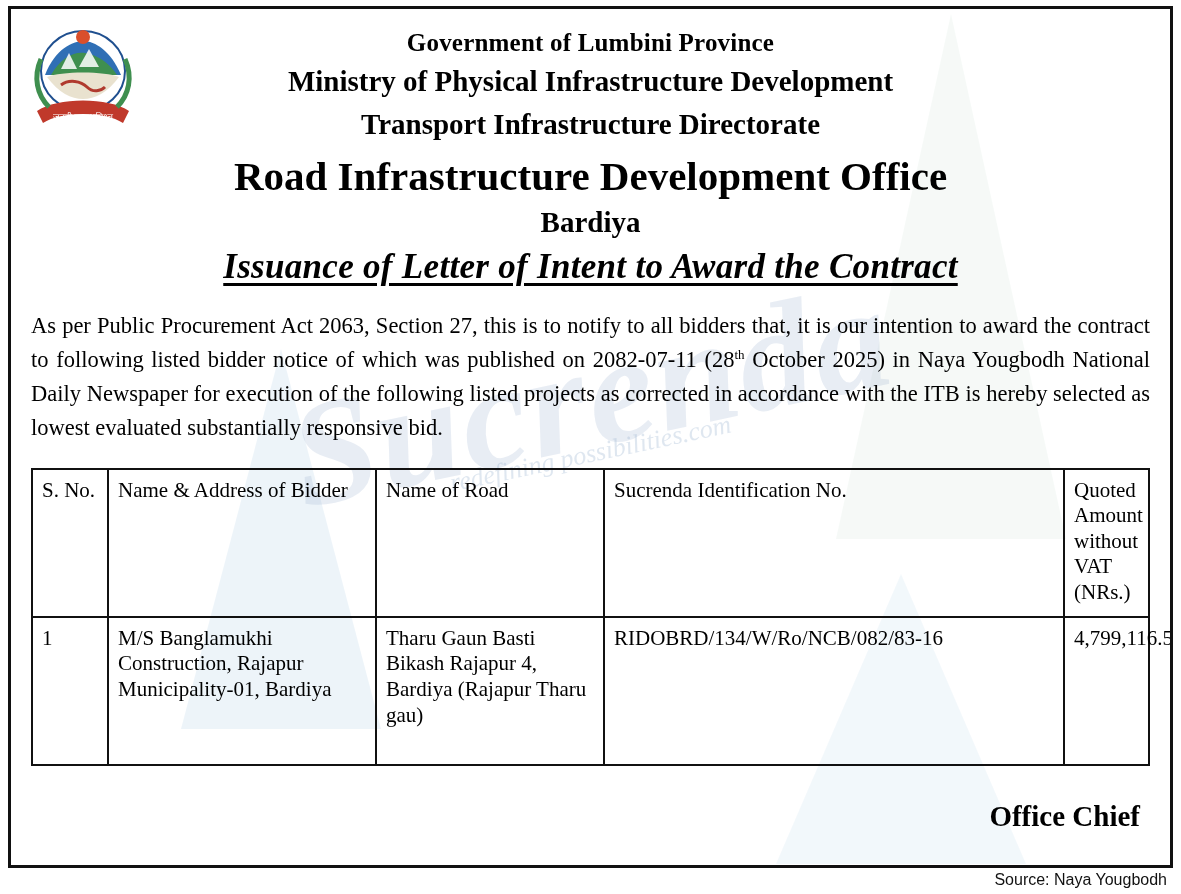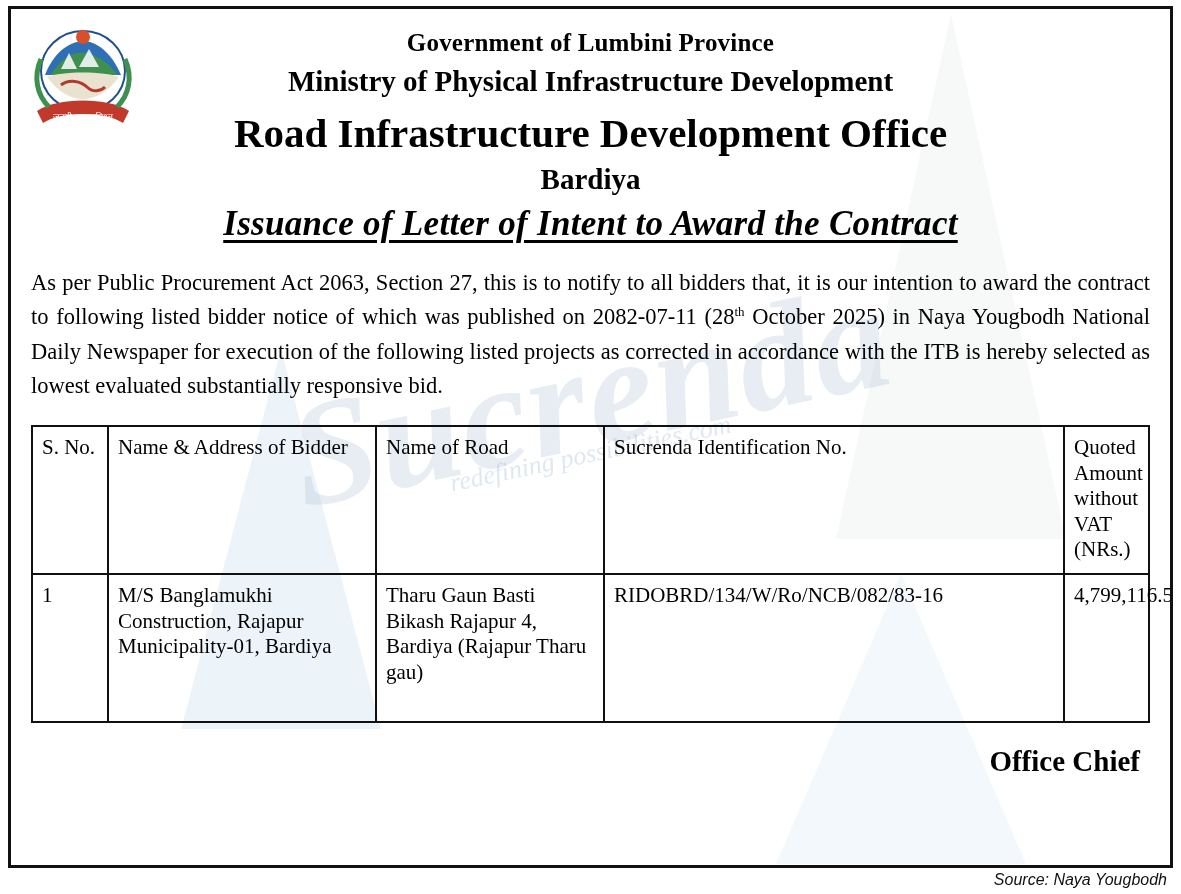--- a/index.html
+++ b/index.html
@@ -170,33 +170,32 @@
   }
   .bid-table tbody td {
     height: 128px;
   }
   .col-sno { width: 56px; }
   .col-bidder { width: 248px; }
   .col-road { width: 208px; }
   .col-contract { width: 440px; }
   .col-amount { width: auto; }
   .office-chief {
-    margin-top: 22px;
+    margin-top: 34px;
     padding-right: 16px;
     text-align: right;
     font-size: 29px;
     font-weight: bold;
   }
   .source-line {
     position: absolute;
     right: 14px;
     bottom: 5px;
     font-family: "Liberation Sans", sans-serif;
     font-size: 16px;
-    font-style: italic;
     color: #111111;
     z-index: 4;
   }
 </style>
 </head>
 <body>
 
 <div class="page">
 
   <div class="notice-frame">
@@ -226,20 +225,21 @@
       <text x="52" y="101" font-size="9" fill="#ffffff" text-anchor="middle" font-family="Liberation Serif, serif">जननी जन्मभूमिश्च</text>
       <path d="M10 40 C2 58, 6 76, 18 88" stroke="#3f8f4f" stroke-width="5" fill="none"></path>
       <path d="M94 40 C102 58, 98 76, 86 88" stroke="#3f8f4f" stroke-width="5" fill="none"></path>
     </svg>
 
     <div class="content">
 
       <div class="header-block">
         <div class="h-gov">Government of Lumbini Province</div>
         <div class="h-ministry">Ministry of Physical Infrastructure Development</div>
+        <div class="h-directorate">Transport Infrastructure Directorate</div>
         <div class="h-office">Road Infrastructure Development Office</div>
         <div class="h-district">Bardiya</div>
         <div class="h-title">Issuance of Letter of Intent to Award the Contract</div>
       </div>
 
       <div class="body-para">
         <span>As per Public Procurement Act 2063, Section 27, this is to notify to all bidders that, it is our intention to award the contract to following listed bidder notice of which was published on 2082-07-11 (28</span><sup>th</sup><span> October 2025) in Naya Yougbodh National Daily Newspaper for execution of the following listed projects as corrected in accordance with the ITB is hereby selected as lowest evaluated substantially responsive bid.</span>
       </div>
 
       <table class="bid-table">

